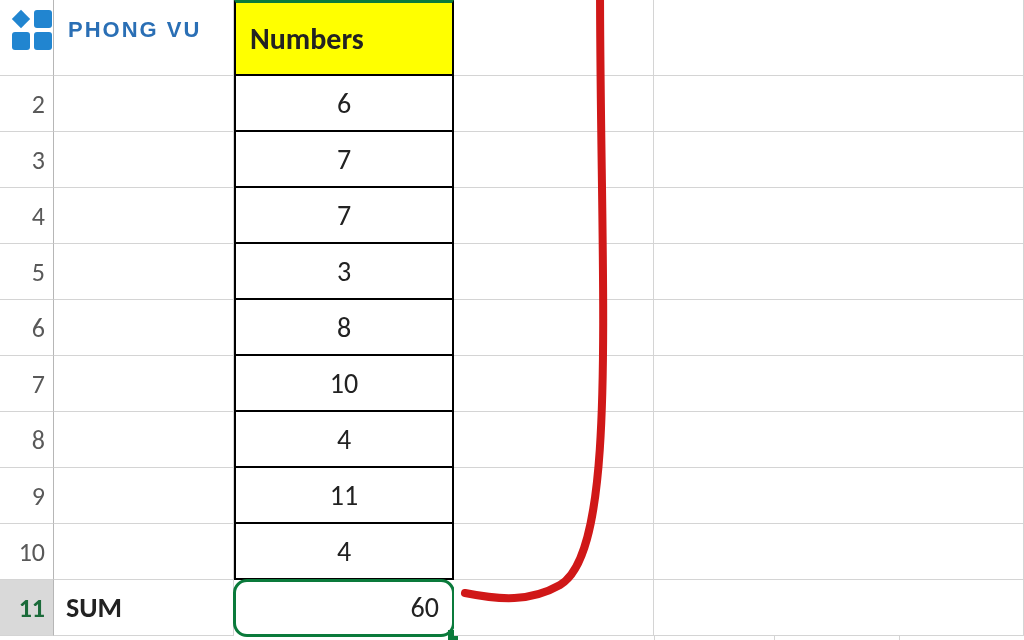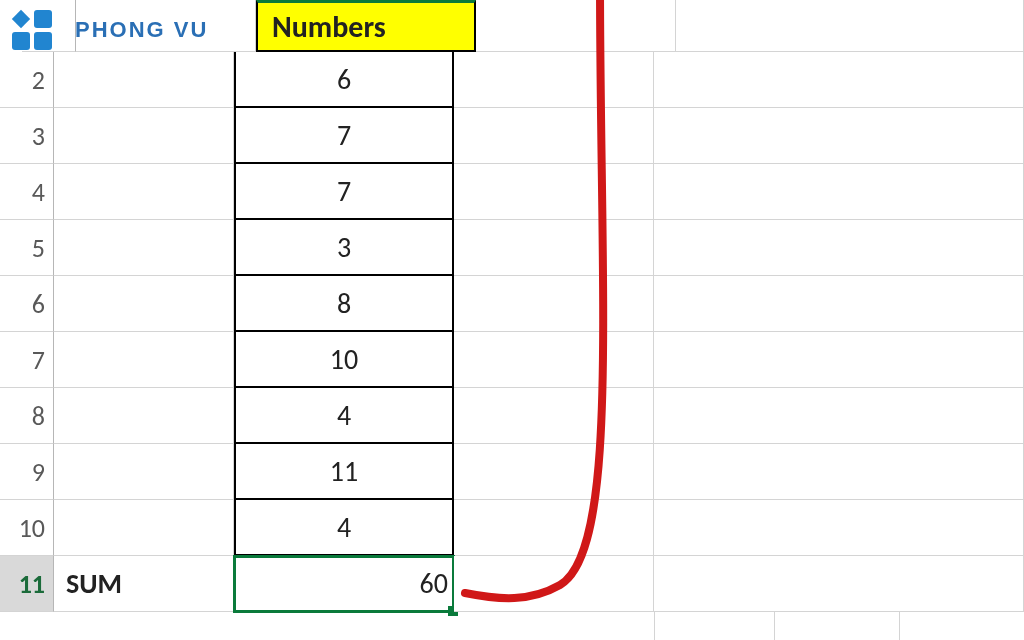--- a/index.html
+++ b/index.html
@@ -9,21 +9,21 @@
     background: #ffffff;
     font-family: Calibri, Arial, sans-serif;
     overflow: hidden;
     position: relative;
   }
 
   
   .logo {
     position: absolute;
     top: 10px; left: 12px;
-    display: flex; align-items: center; gap: 23px;
+    display: flex; align-items: center; gap: 16px;
     z-index: 20;
   }
   .logo-mark {
     display: grid;
     grid-template-columns: 18px 18px;
     grid-template-rows: 18px 18px;
     gap: 4px;
   }
   .logo-sq { background: #2185d0; border-radius: 3px; width:18px; height:18px; }
   .logo-dm { background: #2185d0; width:18px; height:18px; transform: rotate(45deg) scale(0.72); }
@@ -38,21 +38,21 @@
   
   .sheet {
     position: absolute;
     top: 0; left: 0;
     width: 1024px; height: 640px;
   }
   .row {
     display: flex;
     height: 56px;
   }
-  .row.tall { height: 52px; padding-left: 22px; } 
+  .row.tall { height: 76px; } 
   .rowhead {
     width: 54px;
     flex: 0 0 54px;
     border-right: 1px solid #b6b6b6;
     border-bottom: 1px solid #d4d4d4;
     display: flex; align-items: center; justify-content: flex-end;
     padding-right: 8px;
     color: #595959;
     font-size: 26px;
     background: #fff;
@@ -103,22 +103,23 @@
     justify-content: flex-start;
     padding-left: 14px;
     font-size: 30px;
   }
 
   
   .sel-cell {
     outline: 3px solid #0a7a3b;
     outline-offset: -2px;
     justify-content: flex-end;
-    padding-right: 5px;
+    padding-right: 14px;
     background: #fff;
+    border-radius: 13px;
   }
   .fill-handle {
     position: absolute;
     right: -5px; bottom: -5px;
     width: 10px; height: 10px;
     background: #0a7a3b;
   }
 
   .sum-label { font-weight: 700; justify-content:flex-start; padding-left:12px; }
 

